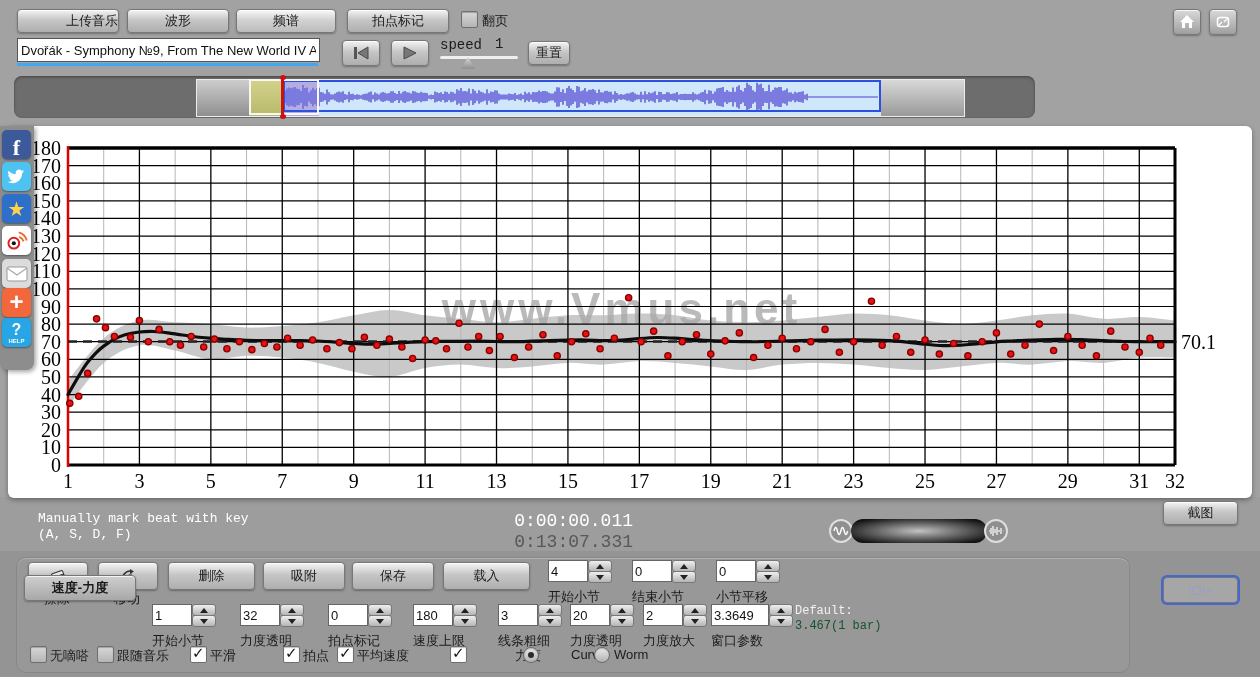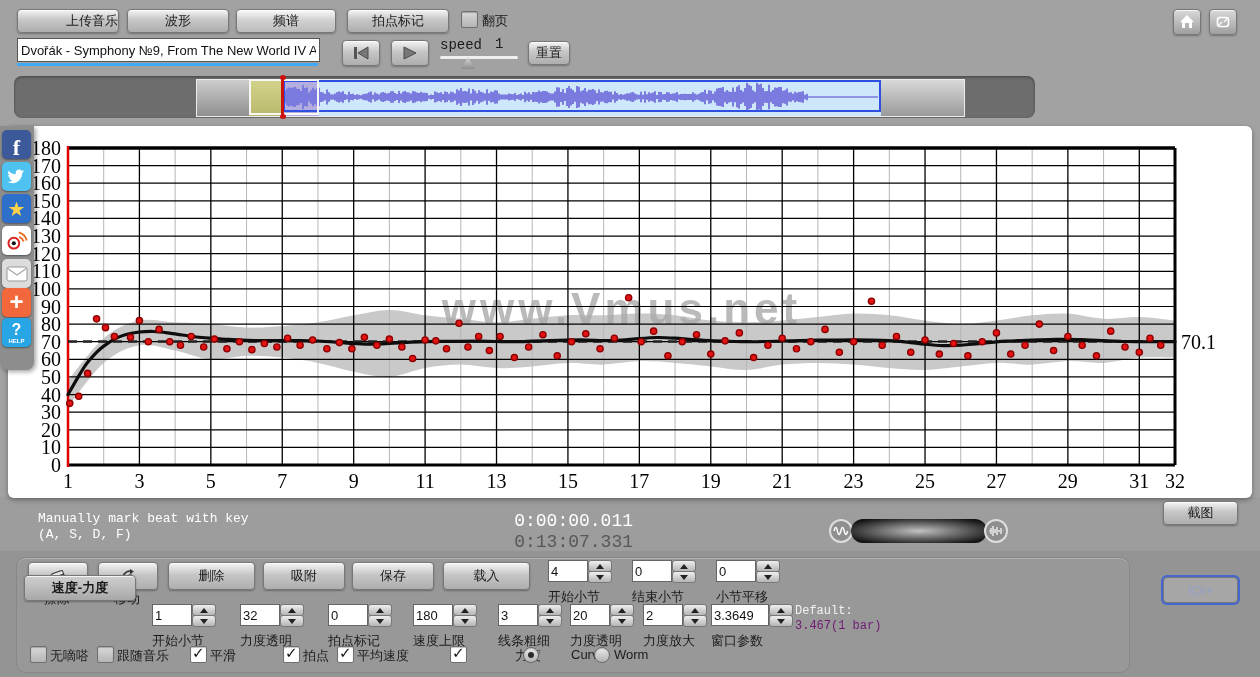--- a/index.html
+++ b/index.html
@@ -414,21 +414,21 @@
     </div>
   <div class="btn" style="left:443px;top:562px;width:85px;height:26px;">
       <span>载入</span>
     </div>
 
   <div class="btn" style="left:24px;top:575px;width:110px;height:24px;background:linear-gradient(#cfcfcf,#a8a8a8);font-weight:bold;">
       <span>速度-力度</span>
     </div>
 
   <div class="lbl mono" style="left:795px;top:604px;color:#f2f2f2;font-size:12px;">Default:</div>
-  <div class="lbl mono" style="left:795px;top:619px;color:#701a75;font-size:12px;">3.467(1 bar)</div>
+  <div class="lbl mono" style="left:795px;top:619px;color:#14532d;font-size:12px;">3.467(1 bar)</div>
 
   <div id="spinLayer" class="abs" style="left:0;top:0;">
       <div class="spin" style="left: 548px; top: 560px;">
         <input value="4" style="width: 34px;">
         <div class="btns" style="left: 40px;">
           <div class="sb up">
             <span></span>
           </div>
           <div class="sb dn">
             <span></span>

